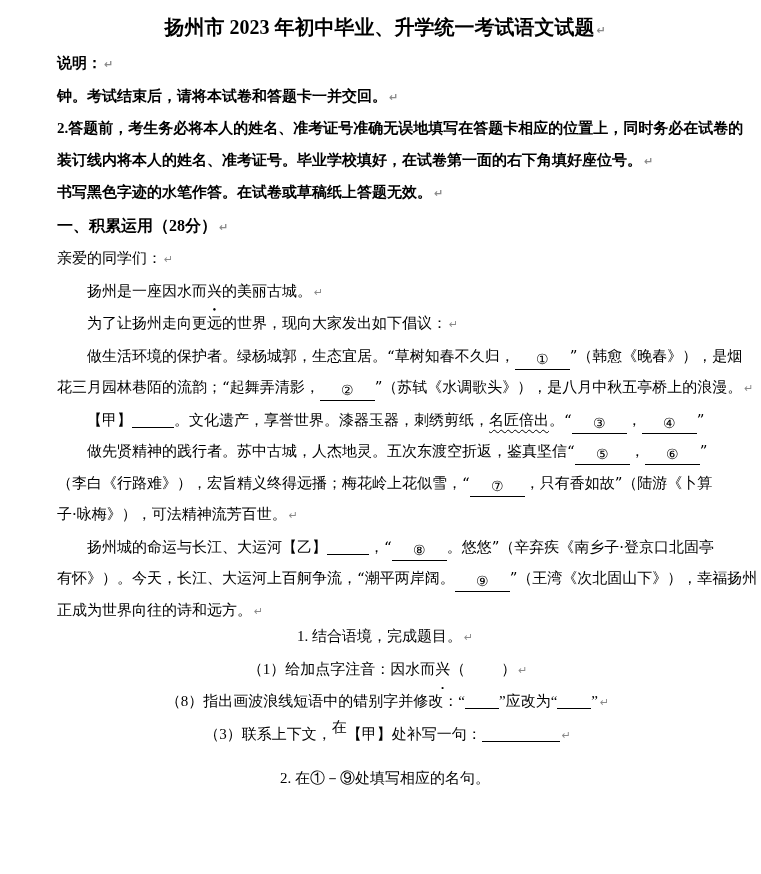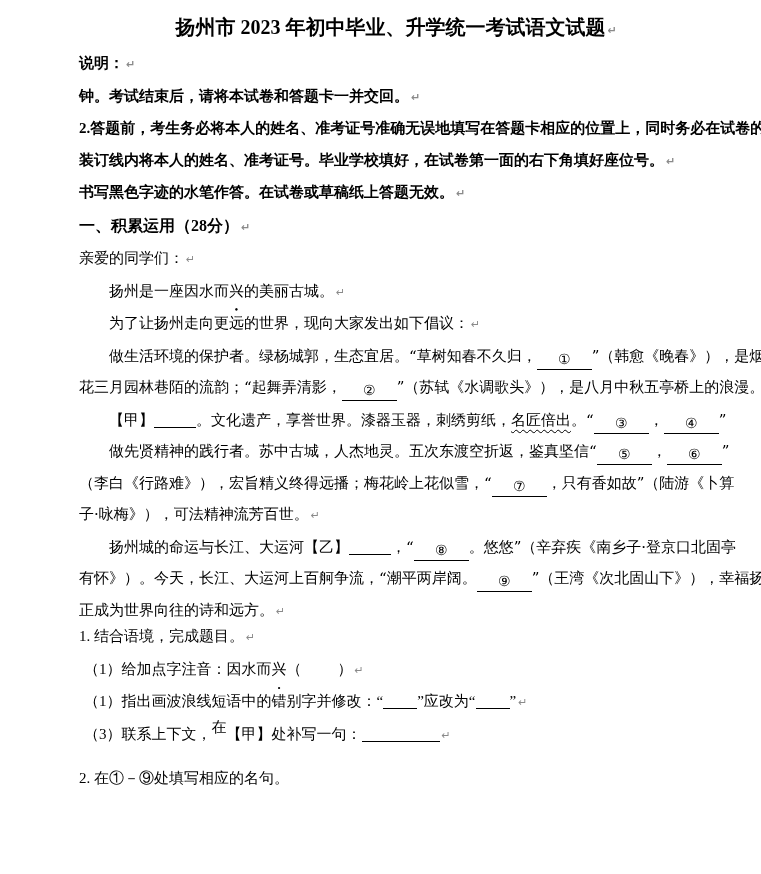--- a/index.html
+++ b/index.html
@@ -2,33 +2,33 @@
 <html><head>
 <meta charset="utf-8">
 <title>扬州市2023年语文试题</title>
 <style>
   html,body{margin:0;padding:0;background:#ffffff;}
   .page{
     position:relative;
     width:761px;height:874px;
     background:#ffffff;
     box-sizing:border-box;
-    padding:10px 48px 0 79px;
+    padding:10px 48px 0 57px;
     overflow:hidden;
     color:#000;
     font-family:"Liberation Serif","DejaVu Serif",serif;
   }
   .line{font-size:15px;line-height:31.5px;white-space:nowrap;}
   .line.title{font-size:20px;font-weight:bold;text-align:center;line-height:34px;}
   .line.bold{font-weight:bold;}
   .line.section{font-size:16px;}
   .line.indent{padding-left:30px;}
   .line.qindent{padding-left:5px;}
   .kai{font-family:"DejaVu Serif","Liberation Serif",serif;}
-  .song{font-family:"Liberation Serif","DejaVu Serif",serif;}
+  .song{font-family:"Liberation Serif","DejaVu Serif",serif;text-align:center;}
   .blank{
     display:inline-block;
     border-bottom:1px solid #000;
     height:20px;line-height:20px;
     text-align:center;
     vertical-align:-3px;
     font-size:14px;
   }
   .gap{display:inline-block;}
   .wavy{
@@ -71,16 +71,16 @@
     <div class="line kai"><span>花三月园林巷陌的流韵；“起舞弄清影，</span><span class="blank" style="width: 55px;">②</span><span>”（苏轼《水调歌头》），是八月中秋五亭桥上的浪漫。</span><span class="pilcrow">↵</span></div>
     <div class="line kai indent"><span>【甲】</span><span class="blank" style="width: 42px;"></span><span>。文化遗产，享誉世界。漆器玉器，刺绣剪纸，</span><span class="wavy">名匠倍出</span><span>。“</span><span class="blank" style="width: 55px;">③</span><span>，</span><span class="blank" style="width: 55px;">④</span><span>”</span></div>
     <div class="line kai indent"><span>做先贤精神的践行者。苏中古城，人杰地灵。五次东渡空折返，鉴真坚信“</span><span class="blank" style="width: 55px;">⑤</span><span>，</span><span class="blank" style="width: 55px;">⑥</span><span>”</span></div>
     <div class="line kai"><span>（李白《行路难》），宏旨精义终得远播；梅花岭上花似雪，“</span><span class="blank" style="width: 55px;">⑦</span><span>，只有香如故”（陆游《卜算</span></div>
     <div class="line kai"><span>子·咏梅》），可法精神流芳百世。</span><span class="pilcrow">↵</span></div>
     <div class="line kai indent"><span>扬州城的命运与长江、大运河【乙】</span><span class="blank" style="width: 42px;"></span><span>，“</span><span class="blank" style="width: 55px;">⑧</span><span>。悠悠”（辛弃疾《南乡子·登京口北固亭</span></div>
     <div class="line kai"><span>有怀》）。今天，长江、大运河上百舸争流，“潮平两岸阔。</span><span class="blank" style="width: 55px;">⑨</span><span>”（王湾《次北固山下》），幸福扬州</span></div>
     <div class="line kai"><span>正成为世界向往的诗和远方。</span><span class="pilcrow">↵</span></div>
     <div class="line song" style="margin-top: -6px;"><span>1. 结合语境，完成题目。</span><span class="pilcrow">↵</span></div>
     <div class="line song qindent"><span>（1）给加点字注音：因水而</span><span class="emdot">兴</span><span>（</span><span class="gap" style="width: 36px;"></span><span>）</span><span class="pilcrow">↵</span></div>
-    <div class="line song qindent"><span>（1）指出画波浪线短语中的错别字并修改：“</span><span class="blank" style="width: 34px;"></span><span>”应改为“</span><span class="blank" style="width: 34px;"></span><span>”</span><span class="pilcrow">↵</span></div>
+    <div class="line song qindent"><span>（8）指出画波浪线短语中的错别字并修改：“</span><span class="blank" style="width: 34px;"></span><span>”应改为“</span><span class="blank" style="width: 34px;"></span><span>”</span><span class="pilcrow">↵</span></div>
     <div class="line song qindent"><span>（3）联系上下文，</span><span class="raised">在</span><span>【甲】处补写一句：</span><span class="blank" style="width: 78px;"></span><span class="pilcrow">↵</span></div>
     <div class="line song" style="margin-top: 12px;"><span>2. 在①－⑨处填写相应的名句。</span></div>
   </div>
 
 </body></html>

